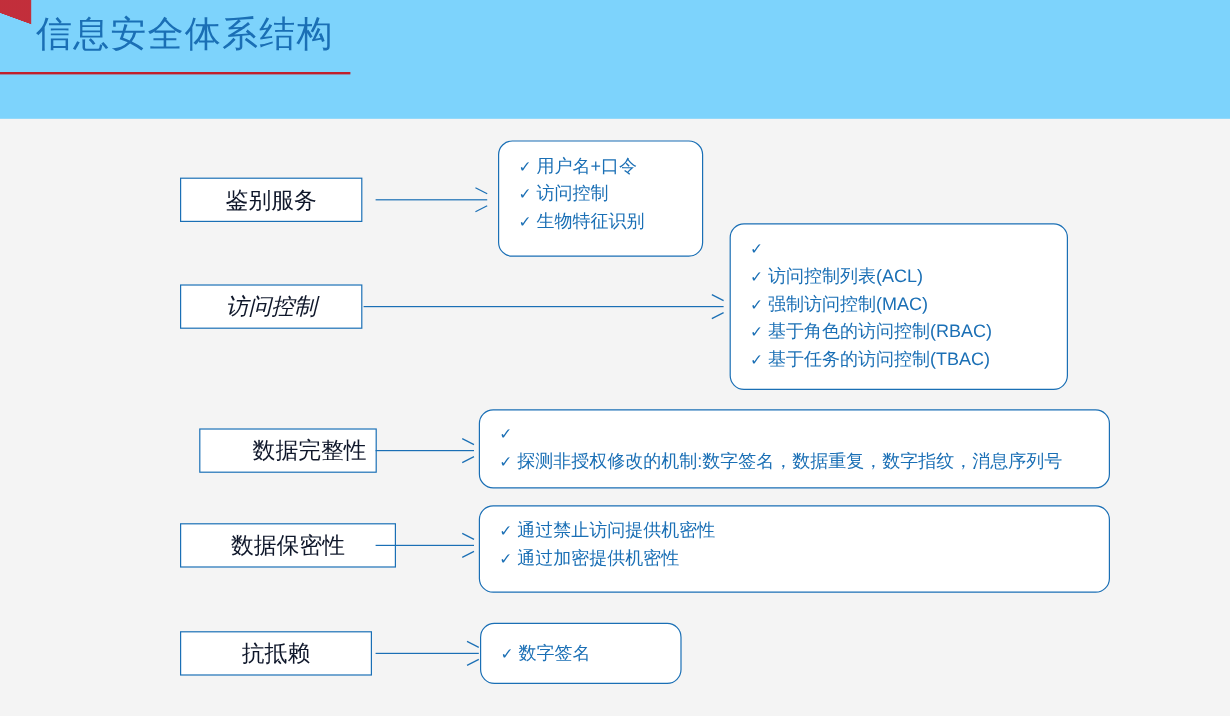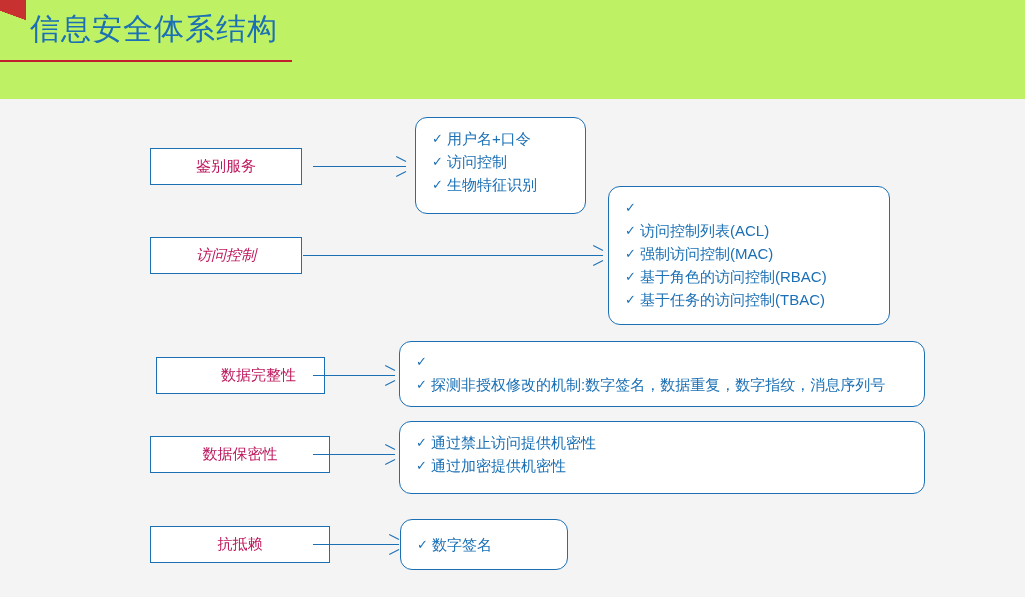--- a/index.html
+++ b/index.html
@@ -11,21 +11,21 @@
     position:relative;
   }
   #slide {
     position:absolute; inset:0;
     width:1025px; height:597px;
     background:#f4f4f4;
   }
   
   .header {
     position:absolute; left:0; top:0; width:1025px; height:99px;
-    background:#bef264;
+    background:#7dd3fc;
   }
   .corner-accent {
     position:absolute; left:0; top:0; width:26px; height:34px;
     background:linear-gradient(200deg,#c8202a 0%, #c8202a 46%, rgba(200,32,42,0) 47%);
     opacity:.92;
   }
   .corner-accent:after{
     content:"";
     position:absolute; left:0; top:0; width:22px; height:30px;
     background:linear-gradient(160deg, rgba(200,32,42,0) 0%, rgba(200,32,42,0) 38%, #c8202a 39%, #c8202a 100%);
@@ -41,22 +41,22 @@
   .title-rule {
     position:absolute; left:0; top:60px; width:292px; height:2px;
     background:#c0202b;
   }
   
   .row { position:absolute; }
   .label-box {
     position:absolute;
     background:#ffffff;
     border:1px solid #1a6fb5;
-    color:#be185d;
-    font-size:15px;
+    color:#0f172a;
+    font-size:19px;
     display:flex; align-items:center; justify-content:center;
     box-sizing:border-box;
     white-space:nowrap;
   }
   .content-box {
     position:absolute;
     background:#ffffff;
     border:1px solid #1a6fb5;
     border-radius:12px;
     box-sizing:border-box;
@@ -154,21 +154,21 @@
         <span class="btxt">基于角色的访问控制(RBAC)</span>
       </div>
       <div class="bullet">
         <span class="tick">✓</span>
         <span class="btxt">基于任务的访问控制(TBAC)</span>
       </div>
     </div>
   </div>
 
   <div class="row">
-    <div class="label-box" style="left:156px; top:357px; width:169px; height:37px;padding-left:36px;">数据完整性</div>
+    <div class="label-box" style="left:166px; top:357px; width:148px; height:37px;padding-left:36px;">数据完整性</div>
 
     <div class="arrow" style="left:313px; top:369px; width:82px;">
         <div class="shaft" style="width:82px;"></div>
         <div class="head" style="left:71px;"></div>
     </div>
 
     <div class="content-box tight" style="left:399px; top:341px; width:526px; height:66px;">
       <div class="bullet">
         <span class="tick">✓</span>
       </div>
@@ -193,21 +193,21 @@
         <span class="btxt">通过禁止访问提供机密性</span>
       </div>
       <div class="bullet">
         <span class="tick">✓</span>
         <span class="btxt">通过加密提供机密性</span>
       </div>
     </div>
   </div>
 
   <div class="row">
-    <div class="label-box" style="left:150px; top:526px; width:180px; height:37px;">抗抵赖</div>
+    <div class="label-box" style="left:150px; top:526px; width:160px; height:37px;">抗抵赖</div>
 
     <div class="arrow" style="left:313px; top:538px; width:86px;">
         <div class="shaft" style="width:86px;"></div>
         <div class="head" style="left:75px;"></div>
     </div>
 
     <div class="content-box" style="left:400px; top:519px; width:168px; height:51px; display:flex; align-items:center;">
       <div class="bullet">
         <span class="tick">✓</span>
         <span class="btxt">数字签名</span>

